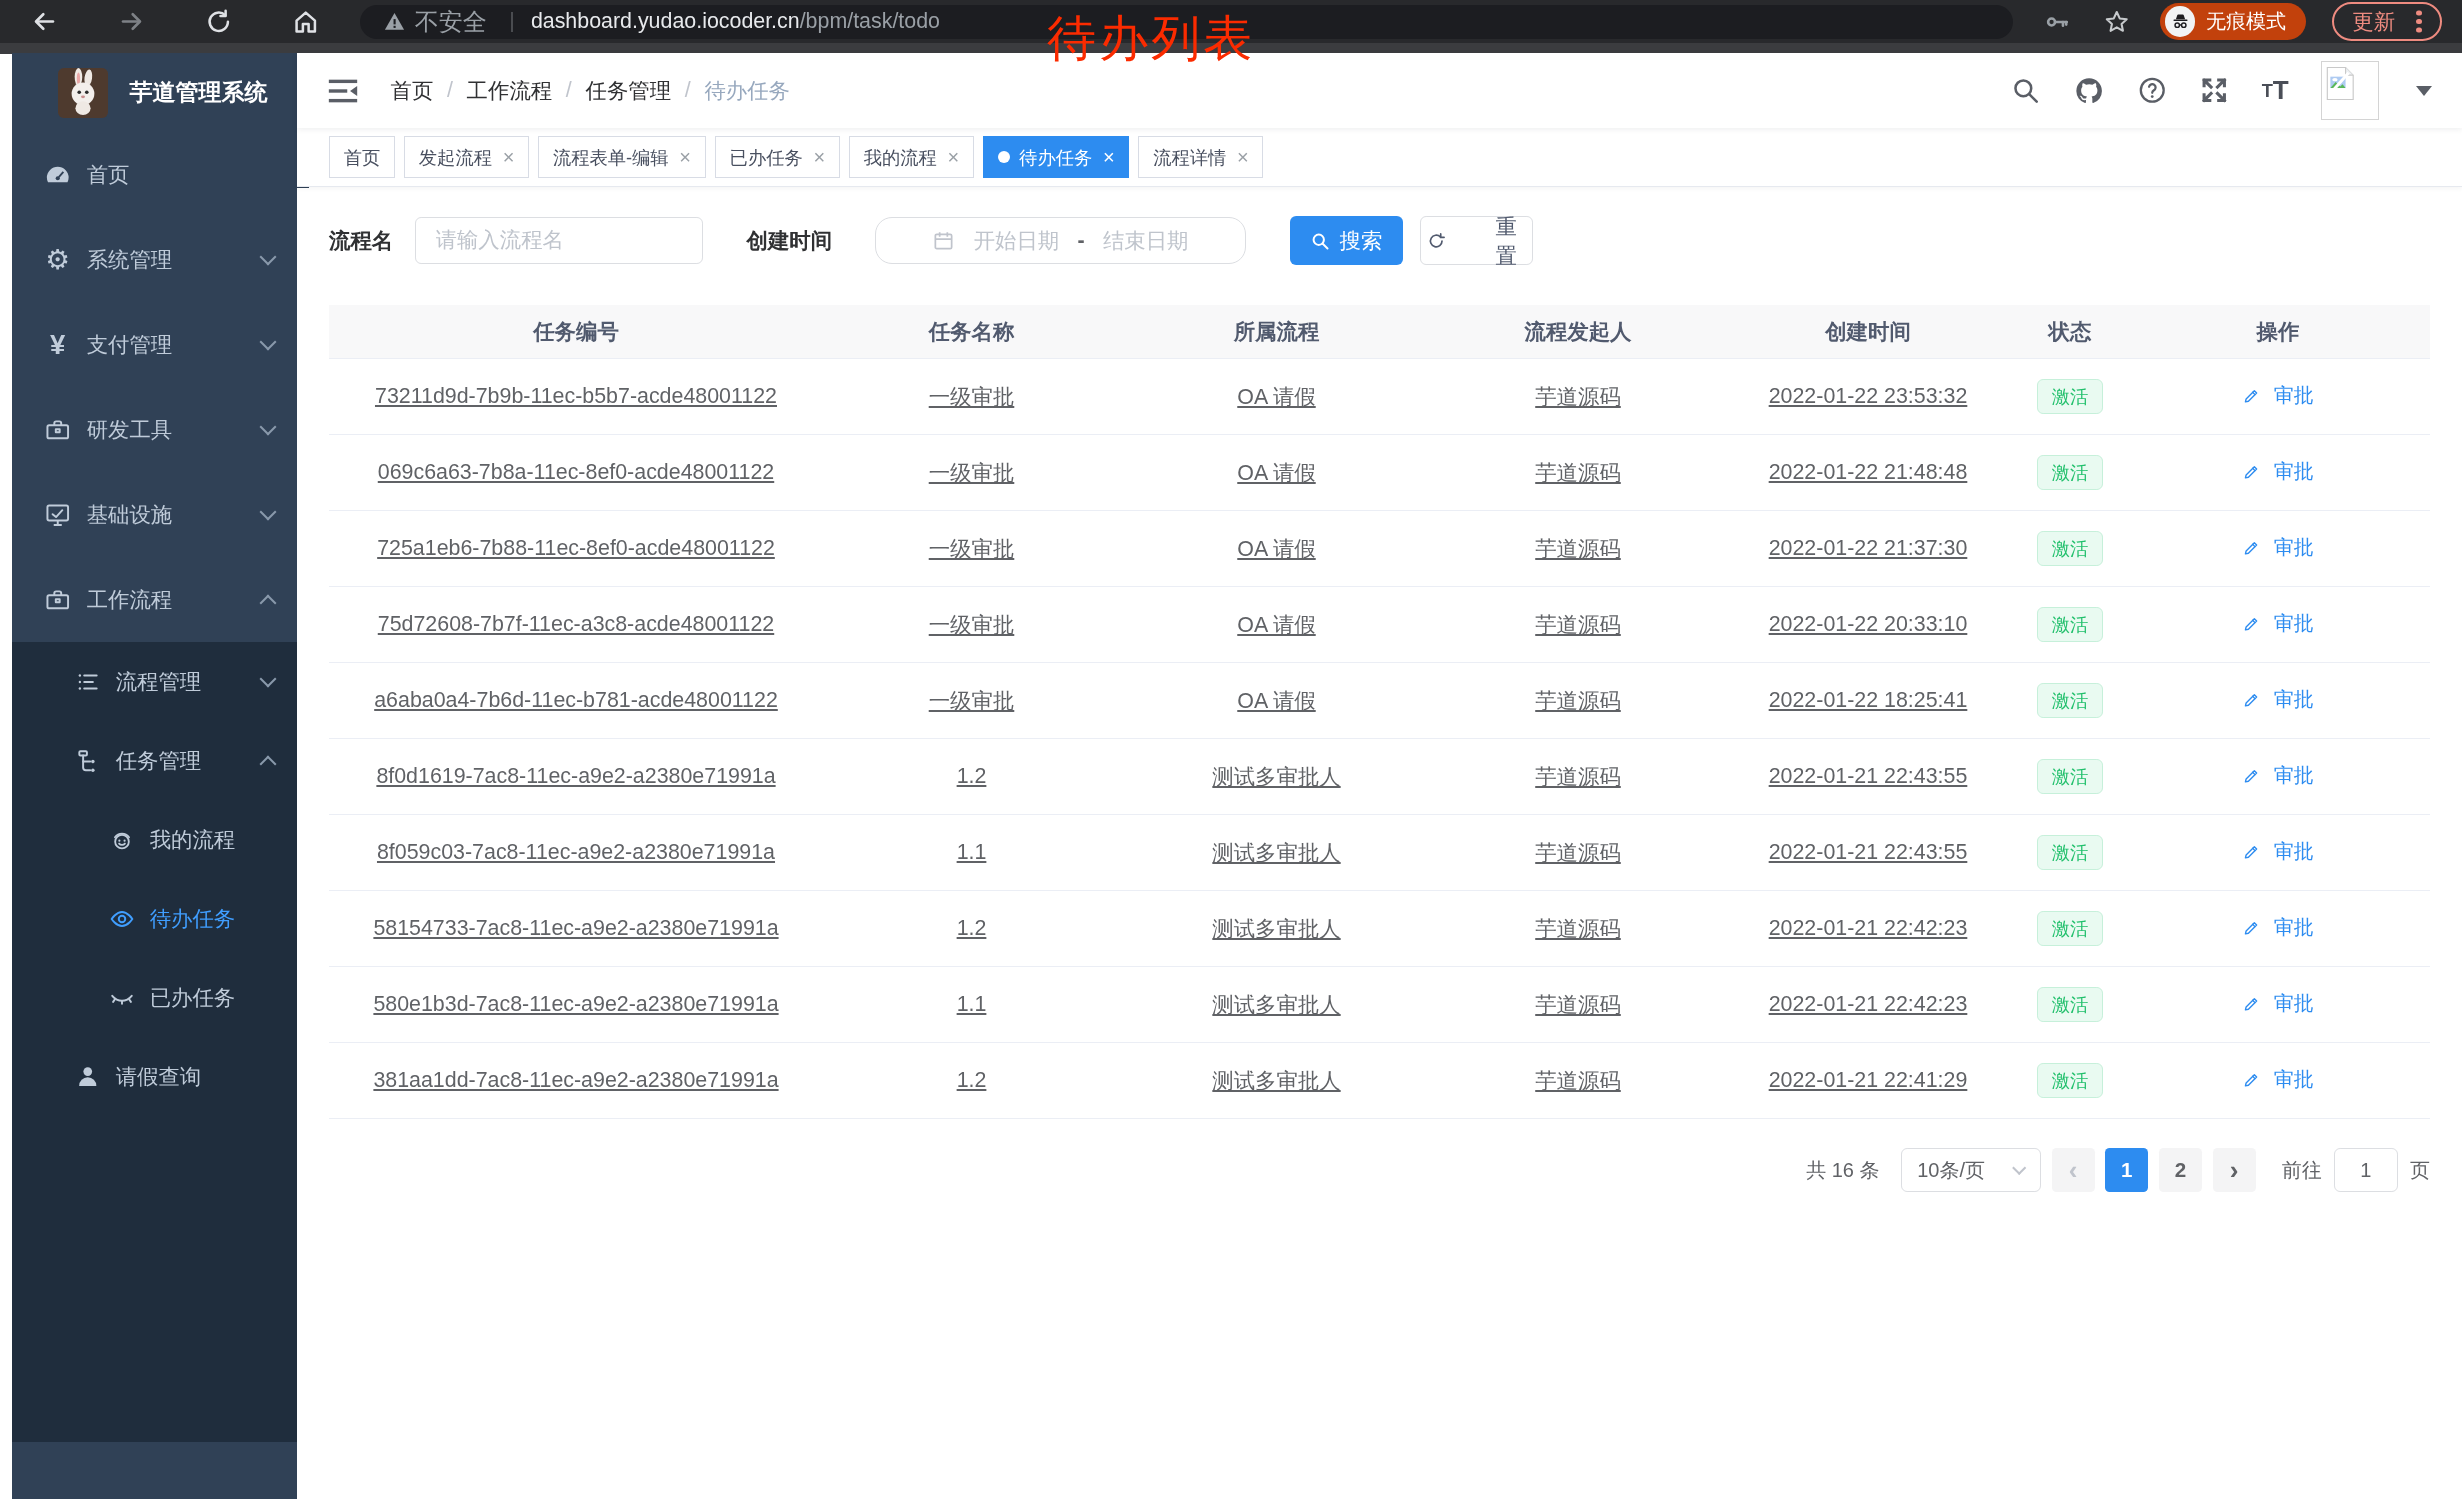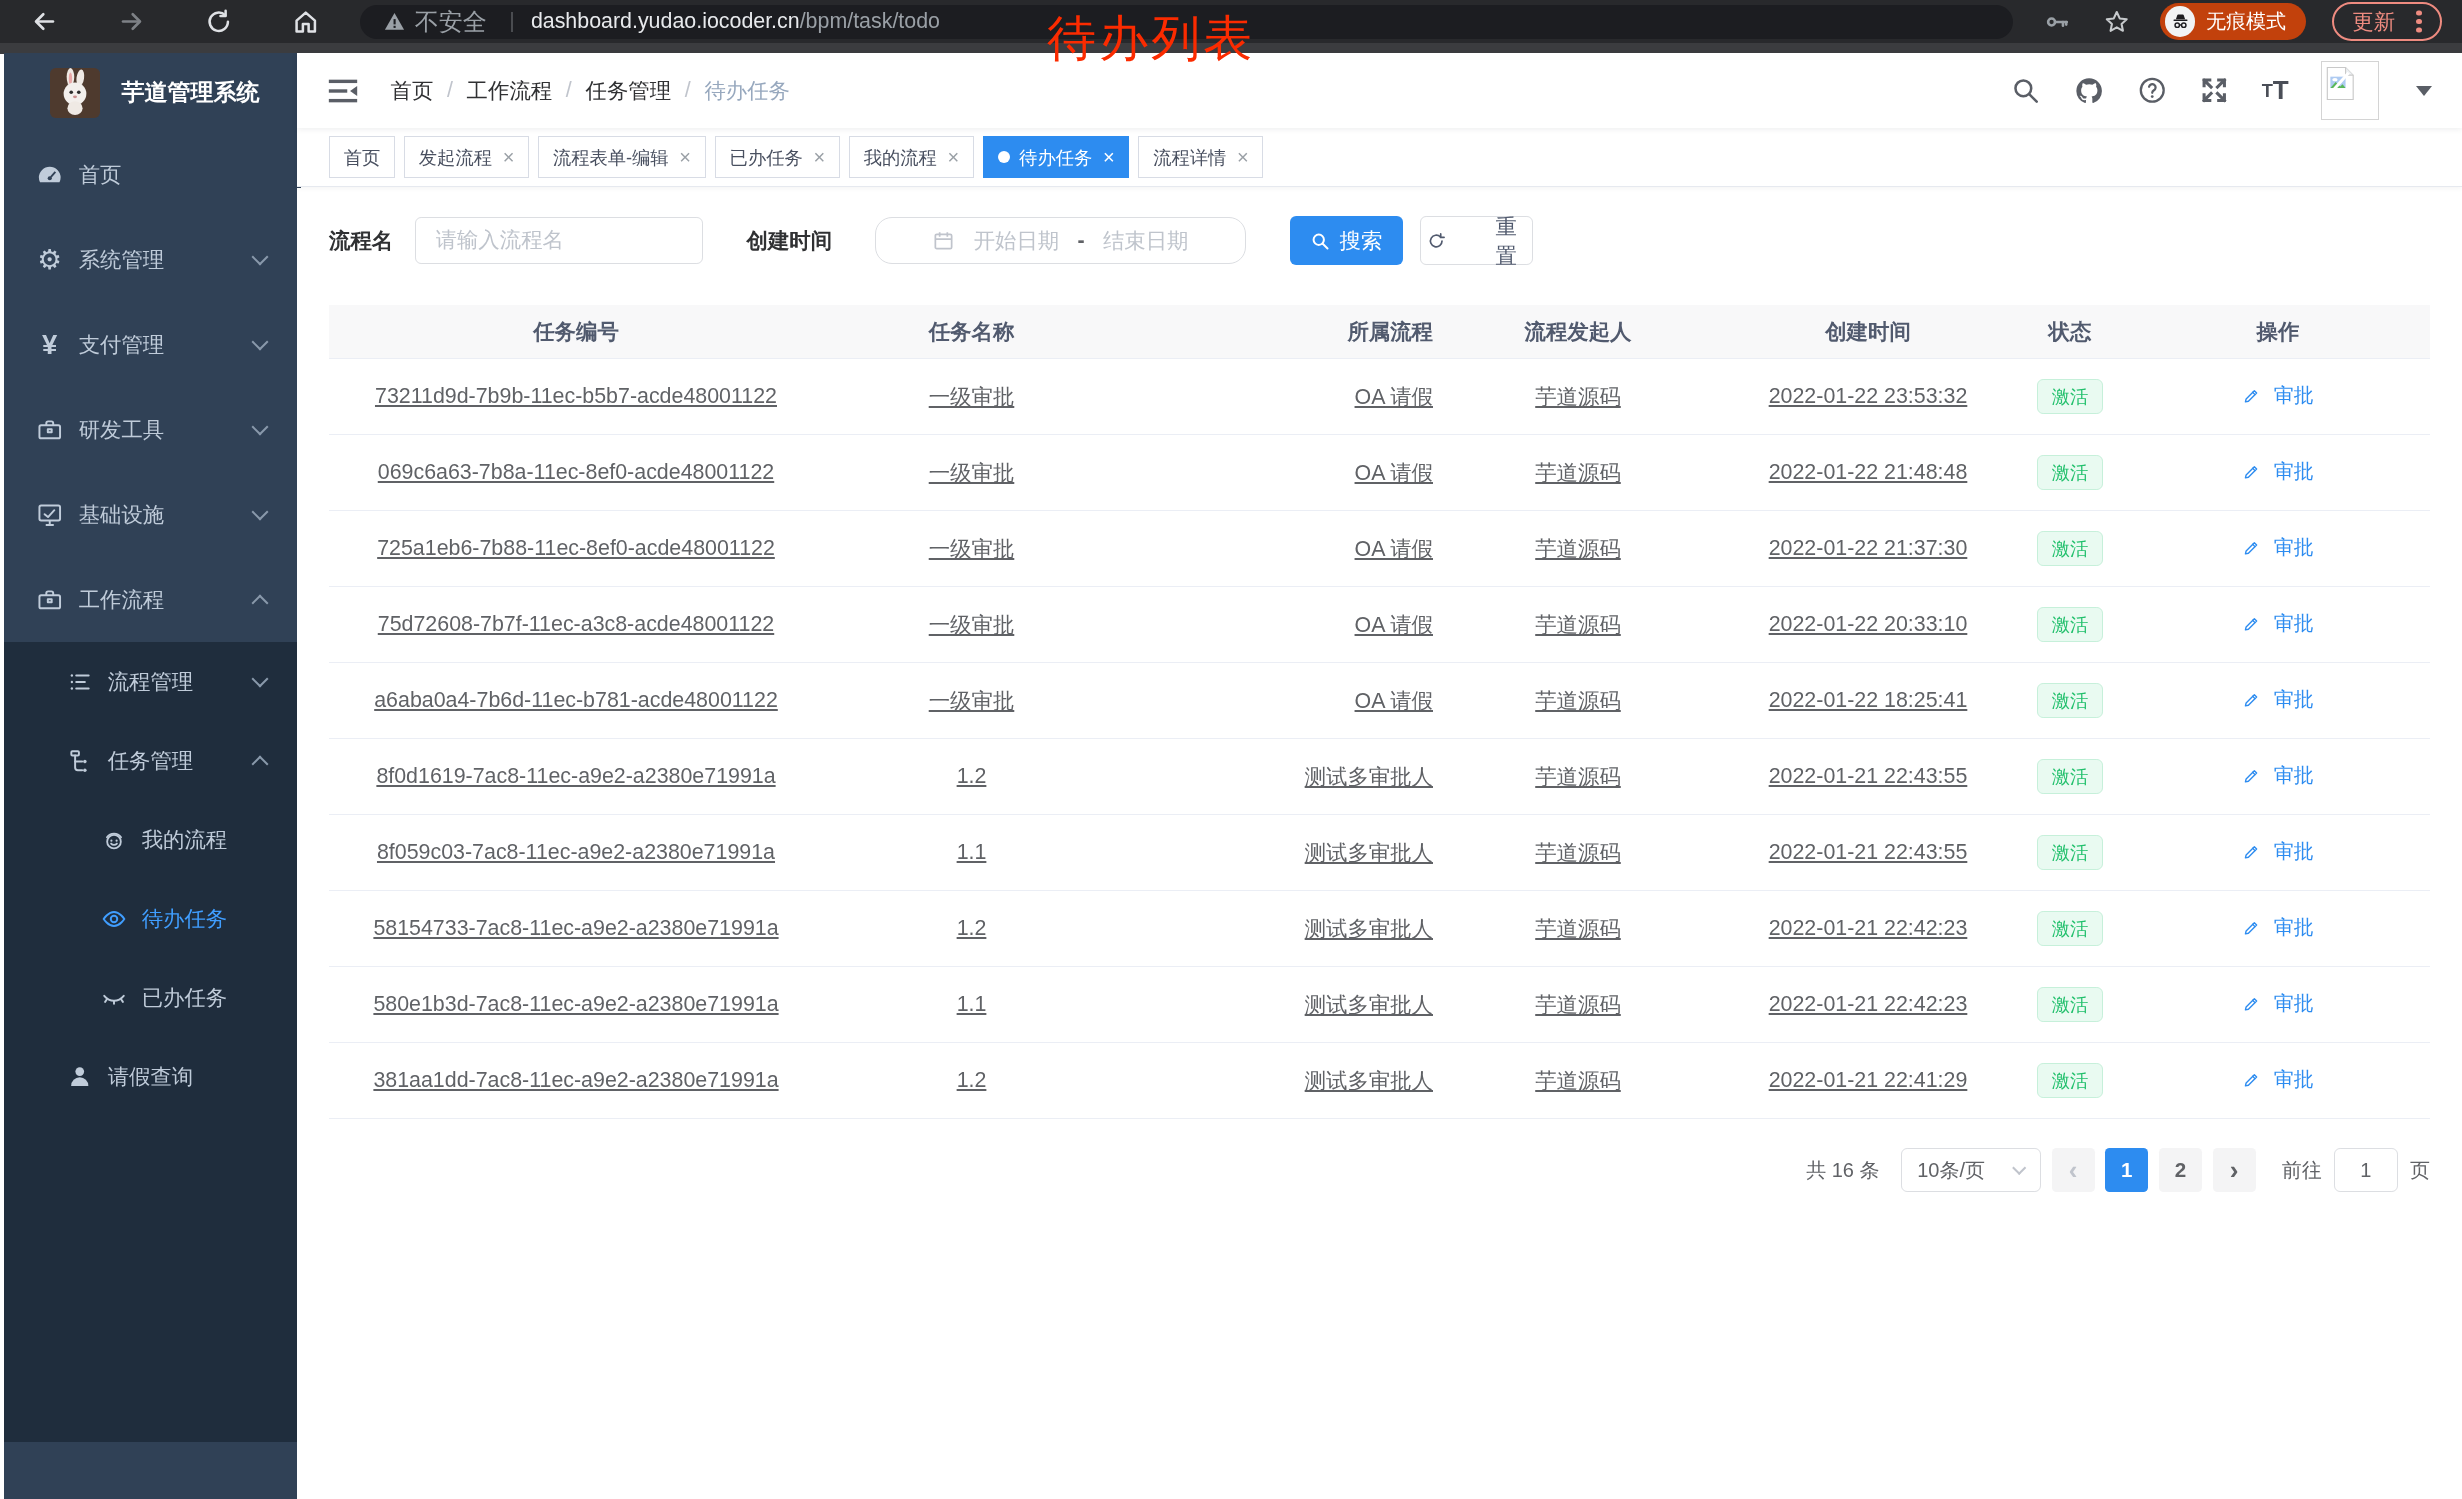--- a/index.html
+++ b/index.html
@@ -19,21 +19,21 @@
   .host{color:#e8eaed;font-size:21.4px;}
   .path{color:#9aa0a6;font-size:21.4px;}
   .chrome-right{display:flex;align-items:center;gap:26px;margin-right:20px;}
   .incog{height:37px;background:#c2410c;border-radius:20px;display:flex;align-items:center;gap:10.7px;padding:0 20px 0 4.6px;color:#fff;font-size:20px;}
   .incog-cir{width:30.5px;height:30.5px;border-radius:50%;background:#f1f3f4;display:flex;align-items:center;justify-content:center;}
   .update{height:35px;border:2.3px solid #ee8b80;border-radius:21.4px;color:#ee8b80;display:flex;align-items:center;gap:15.3px;padding:0 12.2px 0 18.3px;font-size:21.4px;}
   .kebab{width:5.3px;height:5.3px;border-radius:50%;background:#ee8b80;box-shadow:0 -8.4px 0 #ee8b80,0 8.4px 0 #ee8b80;margin:0 6.1px;}
   .annotation{position:absolute;left:1047px;top:6.1px;font-size:49px;font-weight:500;color:#fb2b00;z-index:99;letter-spacing:3.1px;white-space:nowrap;}
 
   
-  .sidebar{position:absolute;left:4px;top:53px;width:297px;height:1446px;background:#304156;}
+  .sidebar{position:absolute;left:12px;top:53px;width:297px;height:1446px;background:#304156;}
   .logo-row{height:79px;display:flex;align-items:center;padding-left:46px;gap:21.4px;}
   .logo-img{width:50px;height:50px;border-radius:6.1px;overflow:hidden;flex:0 0 auto;}
   .logo-title{color:#fff;font-size:23px;font-weight:bold;white-space:nowrap;}
   .mi{position:relative;height:85px;display:flex;align-items:center;padding-left:30.5px;color:#bfcbd9;font-size:21.4px;cursor:pointer;}
   .mi-ico{width:30.5px;display:flex;justify-content:center;margin-right:13.7px;color:#c0ccda;flex:0 0 auto;}
   .submenu{background:#1f2d3d;padding-bottom:326px;}
   .smi{position:relative;height:79px;display:flex;align-items:center;color:#bfcbd9;font-size:21.4px;cursor:pointer;}
   .smi.lv2{padding-left:61px;}
   .smi.lv3{padding-left:95px;}
   .smi .mi-ico{width:29px;margin-right:13.7px;}
@@ -81,21 +81,21 @@
   .daterange .dash{color:#606266;font-weight:bold;}
   .btn{height:49px;border-radius:6.1px;display:inline-flex;align-items:center;justify-content:center;gap:9.2px;font-size:21.4px;cursor:pointer;box-sizing:border-box;}
   .btn-search{width:113px;background:#2d8cf0;color:#fff;border:none;margin-left:44px;}
   .btn-reset{width:113px;background:#fff;color:#515a6e;border:1.5px solid #dcdee2;margin-left:17px;gap:41px;}
 
   
   .table{position:absolute;left:32px;top:117px;width:2101px;font-size:21.4px;}
   .thead{display:flex;height:53px;align-items:center;background:#f8f8f9;color:#515a6e;font-weight:600;border-bottom:1.5px solid #ebeef5;}
   .tr{display:flex;height:75px;align-items:center;border-bottom:1.5px solid #ebeef5;color:#606266;text-decoration:underline;}
   .td,.th{text-align:center;overflow:hidden;white-space:nowrap;}
-  .c1{width:494px;}.c2{width:297px;}.c3{width:313px;text-align:right;}.c4{width:290px;}.c5{width:290px;}.c6{width:114px;}.c7{width:302px;}
+  .c1{width:494px;}.c2{width:297px;}.c3{width:313px;}.c4{width:290px;}.c5{width:290px;}.c6{width:114px;}.c7{width:302px;}
   .badge{display:inline-block;padding:5.3px 13.7px;font-size:18.3px;color:#23c06d;background:#e9faf1;border:1.5px solid #c6f0da;border-radius:6.1px;line-height:1.2;}
   .approve{display:inline-flex;align-items:center;gap:13px;color:#2d8cf0;font-size:20px;cursor:pointer;text-decoration:none;}
 
   
   .pager{position:absolute;top:960px;right:32px;display:flex;align-items:center;gap:10.7px;font-size:20px;color:#606266;}
   .pg-total{margin-right:10.7px;}
   .pg-size{width:140px;height:44px;border:1.5px solid #dcdee2;border-radius:6.1px;display:flex;align-items:center;justify-content:space-between;padding:0 15.3px;box-sizing:border-box;cursor:pointer;}
   .pg-size .schev{width:8.4px;height:8.4px;border-right:2.3px solid #c0c4cc;border-bottom:2.3px solid #c0c4cc;transform:rotate(45deg);margin-top:-4.6px;}
   .pg-btn{width:43px;height:44px;border-radius:4.6px;background:#f4f4f5;display:flex;align-items:center;justify-content:center;font-size:20.6px;font-weight:600;cursor:pointer;}
   .pg-btn.disabled{color:#c0c4cc;}

